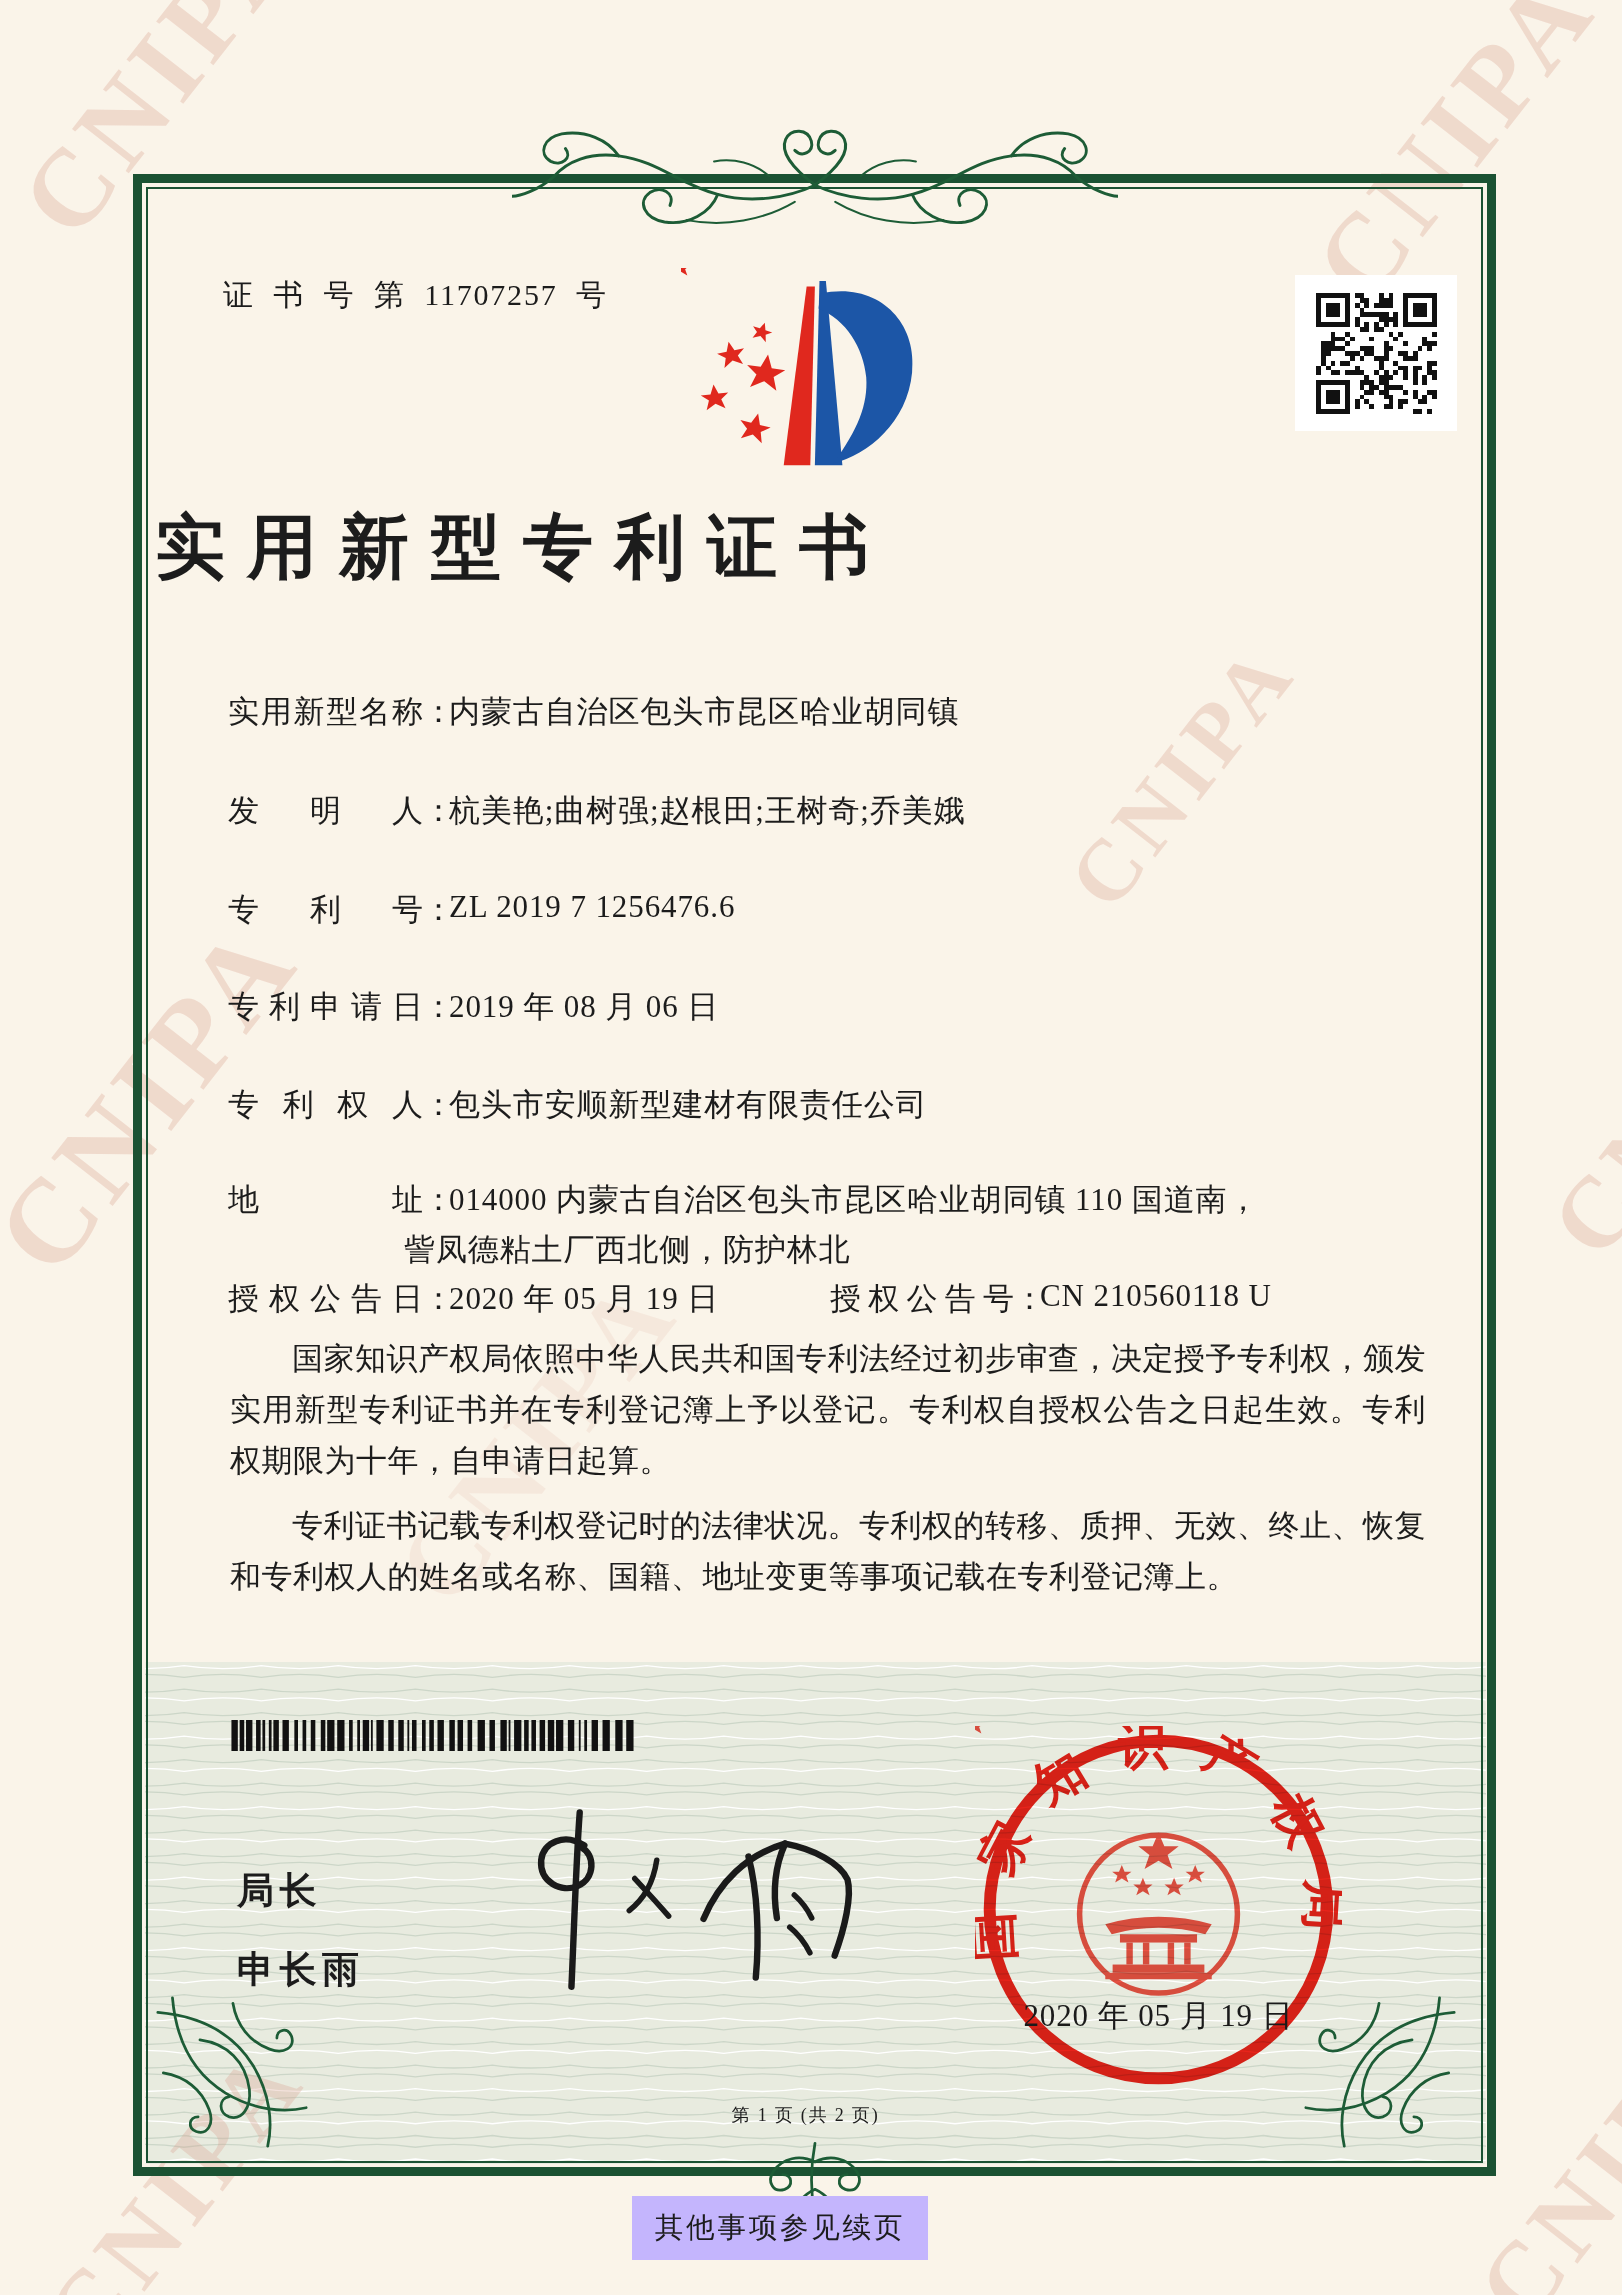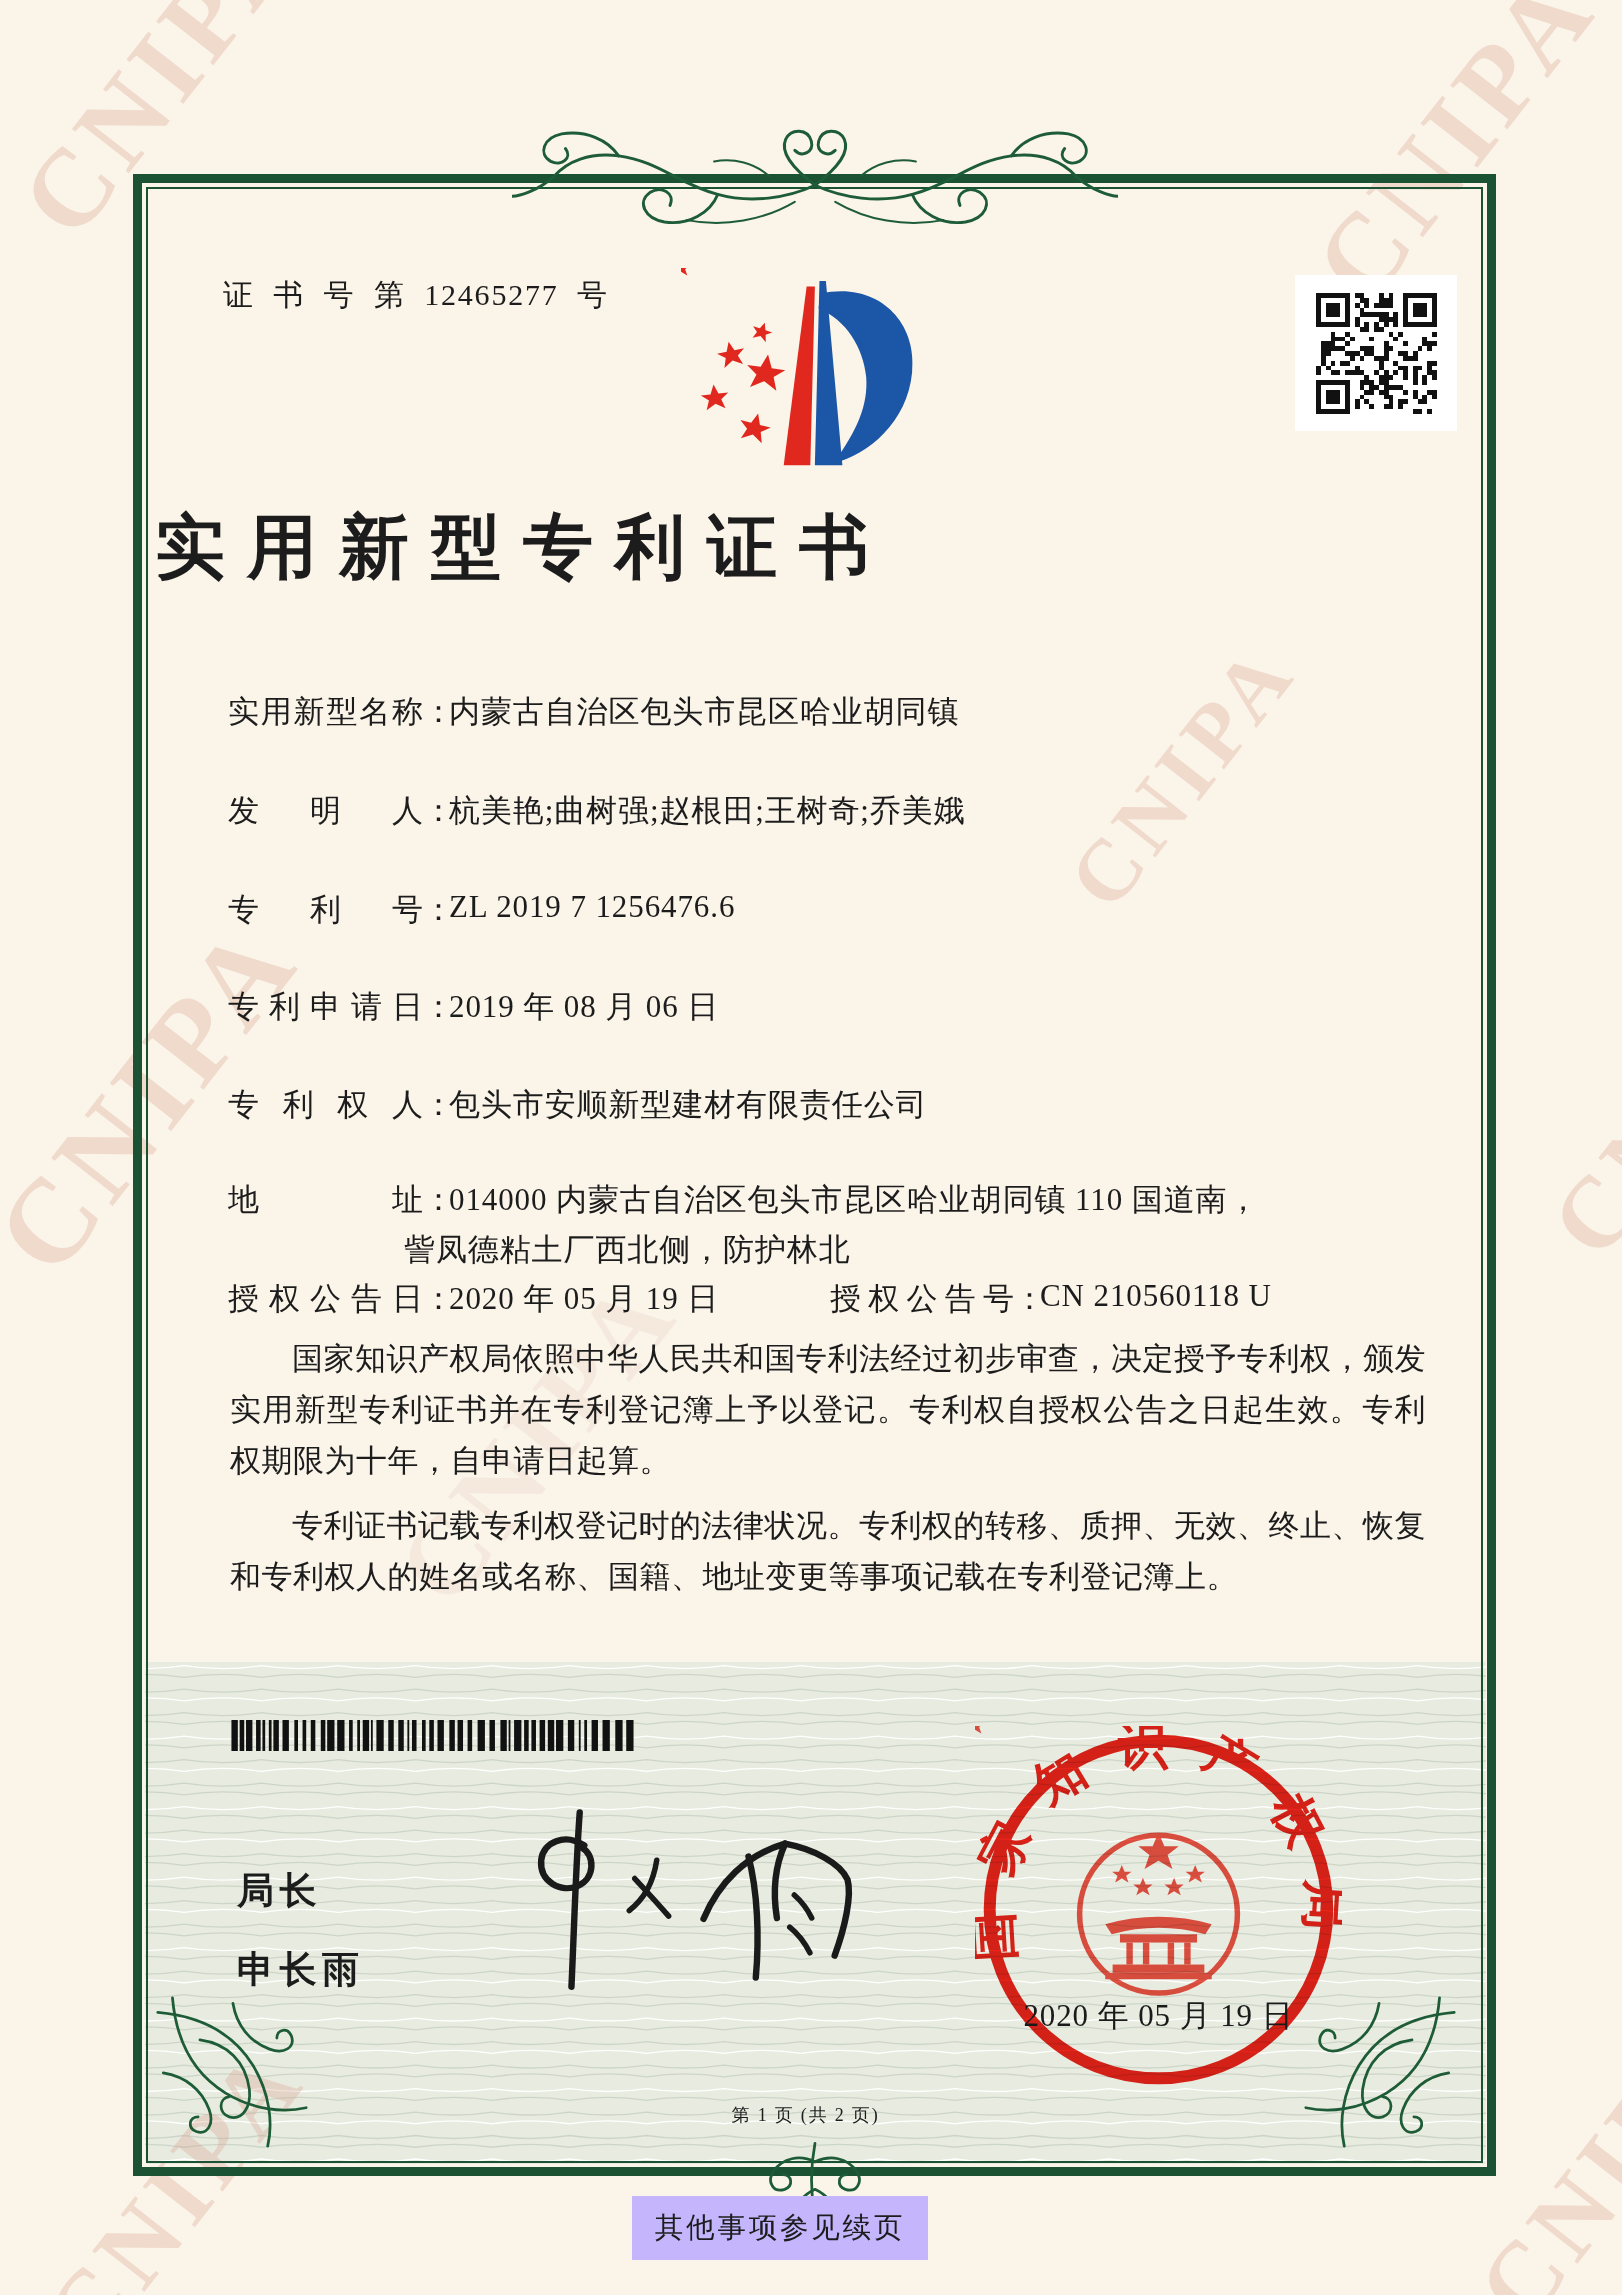--- a/index.html
+++ b/index.html
@@ -176,21 +176,21 @@
   </svg>
   <svg class="ornament" style="left:746px; top:2136px;" width="138" height="92" viewBox="0 0 150 100">
     <g stroke="#1d5c36" fill="none" stroke-width="3" stroke-linecap="round">
       <path d="M75 8 C70 34 70 62 75 90"></path>
       <path d="M75 28 C58 20 40 24 30 38 C22 50 30 62 42 58 C52 54 50 42 40 42"></path>
       <path d="M75 28 C92 20 110 24 120 38 C128 50 120 62 108 58 C98 54 100 42 110 42"></path>
       <path d="M75 58 C62 64 52 76 50 90 M75 58 C88 64 98 76 100 90"></path>
     </g>
   </svg>
 
-  <div class="cert-no">证 书 号 第 12465277 号</div>
+  <div class="cert-no">证 书 号 第 11707257 号</div>
 
   <svg class="logo" width="243" height="211" viewBox="0 0 265 230">
     <g fill="#e0281e">
       <path id="lstar" d="M0,-10 L2.9,-3.1 10,-3.1 4.5,1.2 6.9,8.1 0,4 -6.9,8.1 -4.5,1.2 -10,-3.1 -2.9,-3.1 Z"></path>
       <use href="#lstar" transform="translate(88,70) rotate(18) scale(1.1)"></use>
       <use href="#lstar" transform="translate(55,95) rotate(-12) scale(1.5)"></use>
       <use href="#lstar" transform="translate(92,115) rotate(8) scale(2.1)"></use>
       <use href="#lstar" transform="translate(37,142) rotate(-6) scale(1.5)"></use>
       <use href="#lstar" transform="translate(80,175) rotate(14) scale(1.7)"></use>
     </g>

